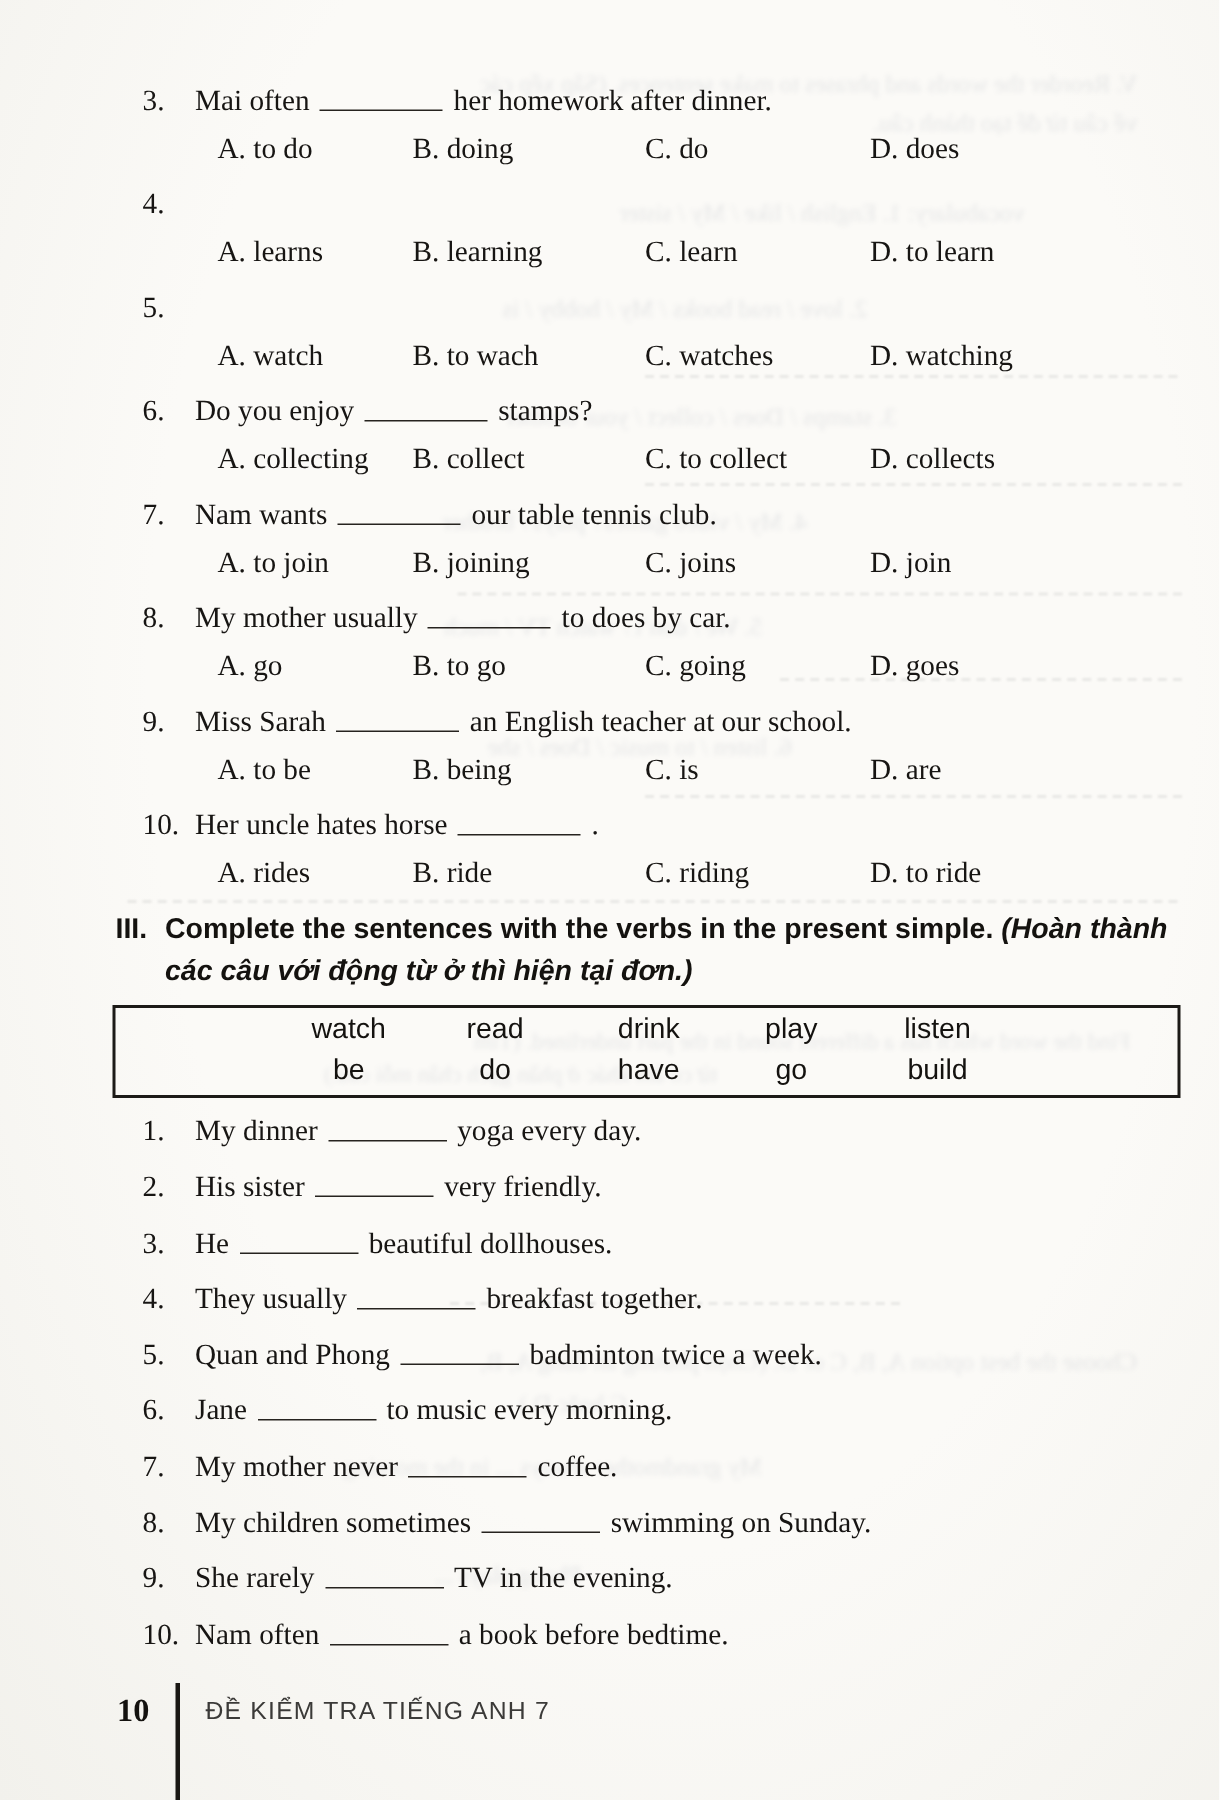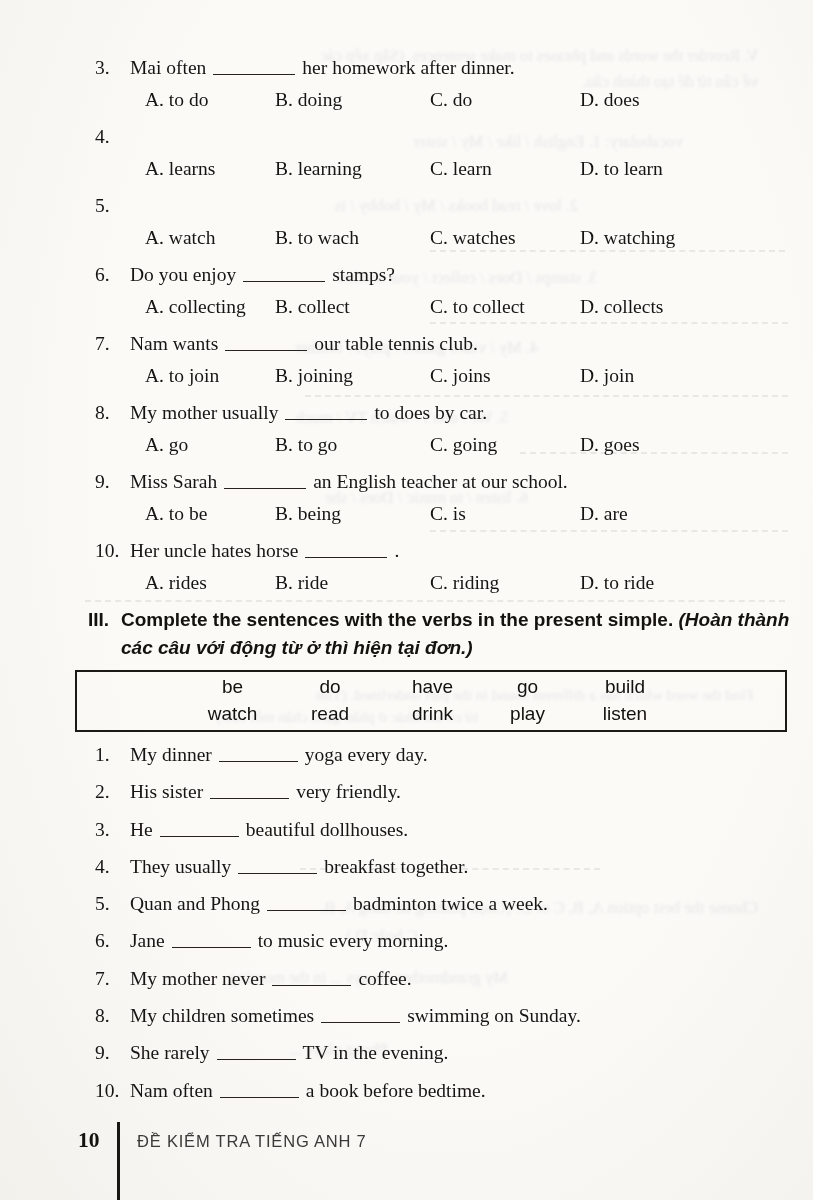--- a/index.html
+++ b/index.html
@@ -19,21 +19,21 @@
     border-bottom:1.8px solid #26231f; margin:0 7px -1px 7px;
   }
   .q-opts {
     display:grid; grid-template-columns:130px 155px 150px 1fr;
     padding-left:50px; margin-top:8px; line-height:24px; font-size:19.5px;
     white-space:nowrap;
   }
 
   
   .heading {
-    position:absolute; left:88px; top:606px; width:702px;
+    position:absolute; left:77px; top:606px; width:702px;
     font-family:"Liberation Sans", sans-serif; font-weight:700;
     font-size:19px; line-height:27.5px; display:flex; color:#14120f;
   }
   .heading-num { width:33px; flex:none; }
   .heading-text { width:669px; }
   .heading-vi { font-style:italic; }
 
   
   .word-box {
     position:absolute; left:75px; top:670px; width:708px; height:57px;
@@ -229,33 +229,33 @@
 
   </div>
 
   <div class="heading">
     <span class="heading-num">III.</span>
     <span class="heading-text"><span>Complete the sentences with the verbs in the present simple.</span> <span class="heading-vi">(Hoàn thành các câu với động từ ở thì hiện tại đơn.)</span></span>
   </div>
 
   <div class="word-box">
     <div class="wb-row">
+      <span>watch</span>
+      <span>read</span>
+      <span>drink</span>
+      <span>play</span>
+      <span>listen</span>
+    </div>
+    <div class="wb-row">
       <span>be</span>
       <span>do</span>
       <span>have</span>
       <span>go</span>
       <span>build</span>
     </div>
-    <div class="wb-row">
-      <span>watch</span>
-      <span>read</span>
-      <span>drink</span>
-      <span>play</span>
-      <span>listen</span>
-    </div>
   </div>
 
   <div class="part3">
     <div class="p3-item">
       <span class="p3-num">1.</span>
       <span><span>My dinner</span><span class="blank"></span><span>yoga every day.</span></span>
     </div>
     <div class="p3-item">
       <span class="p3-num">2.</span>
       <span><span>His sister</span><span class="blank"></span><span>very friendly.</span></span>

